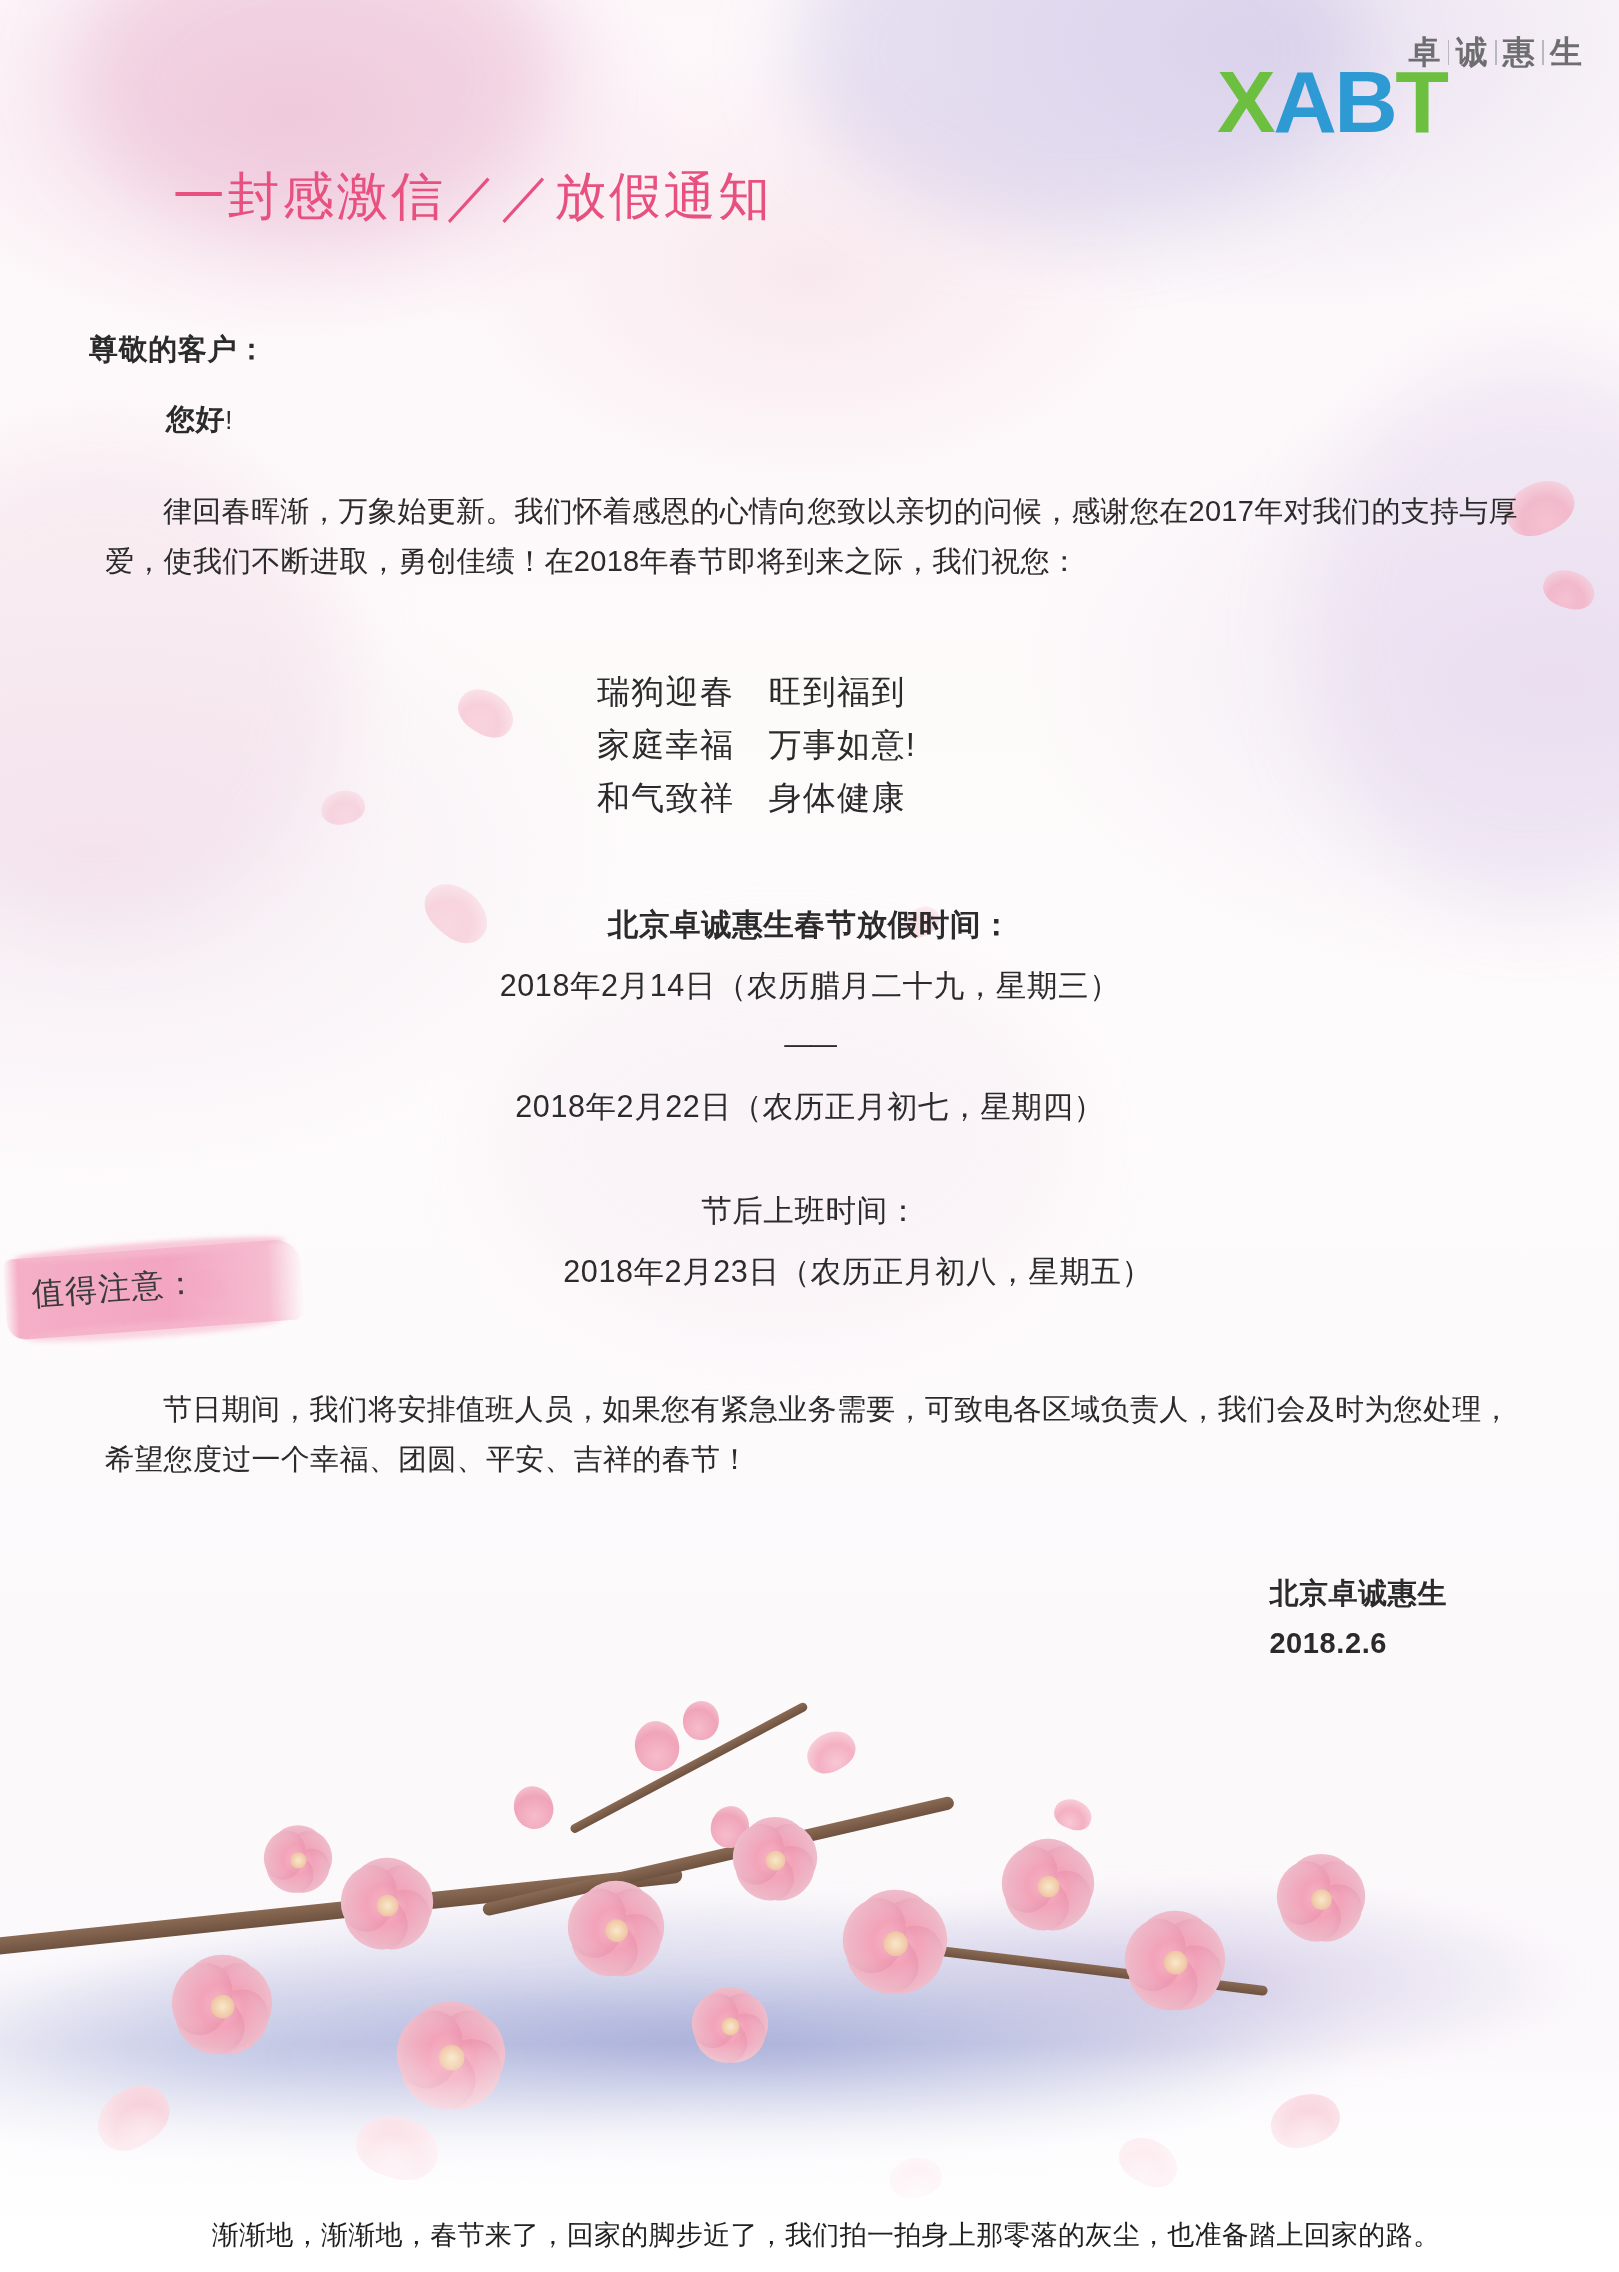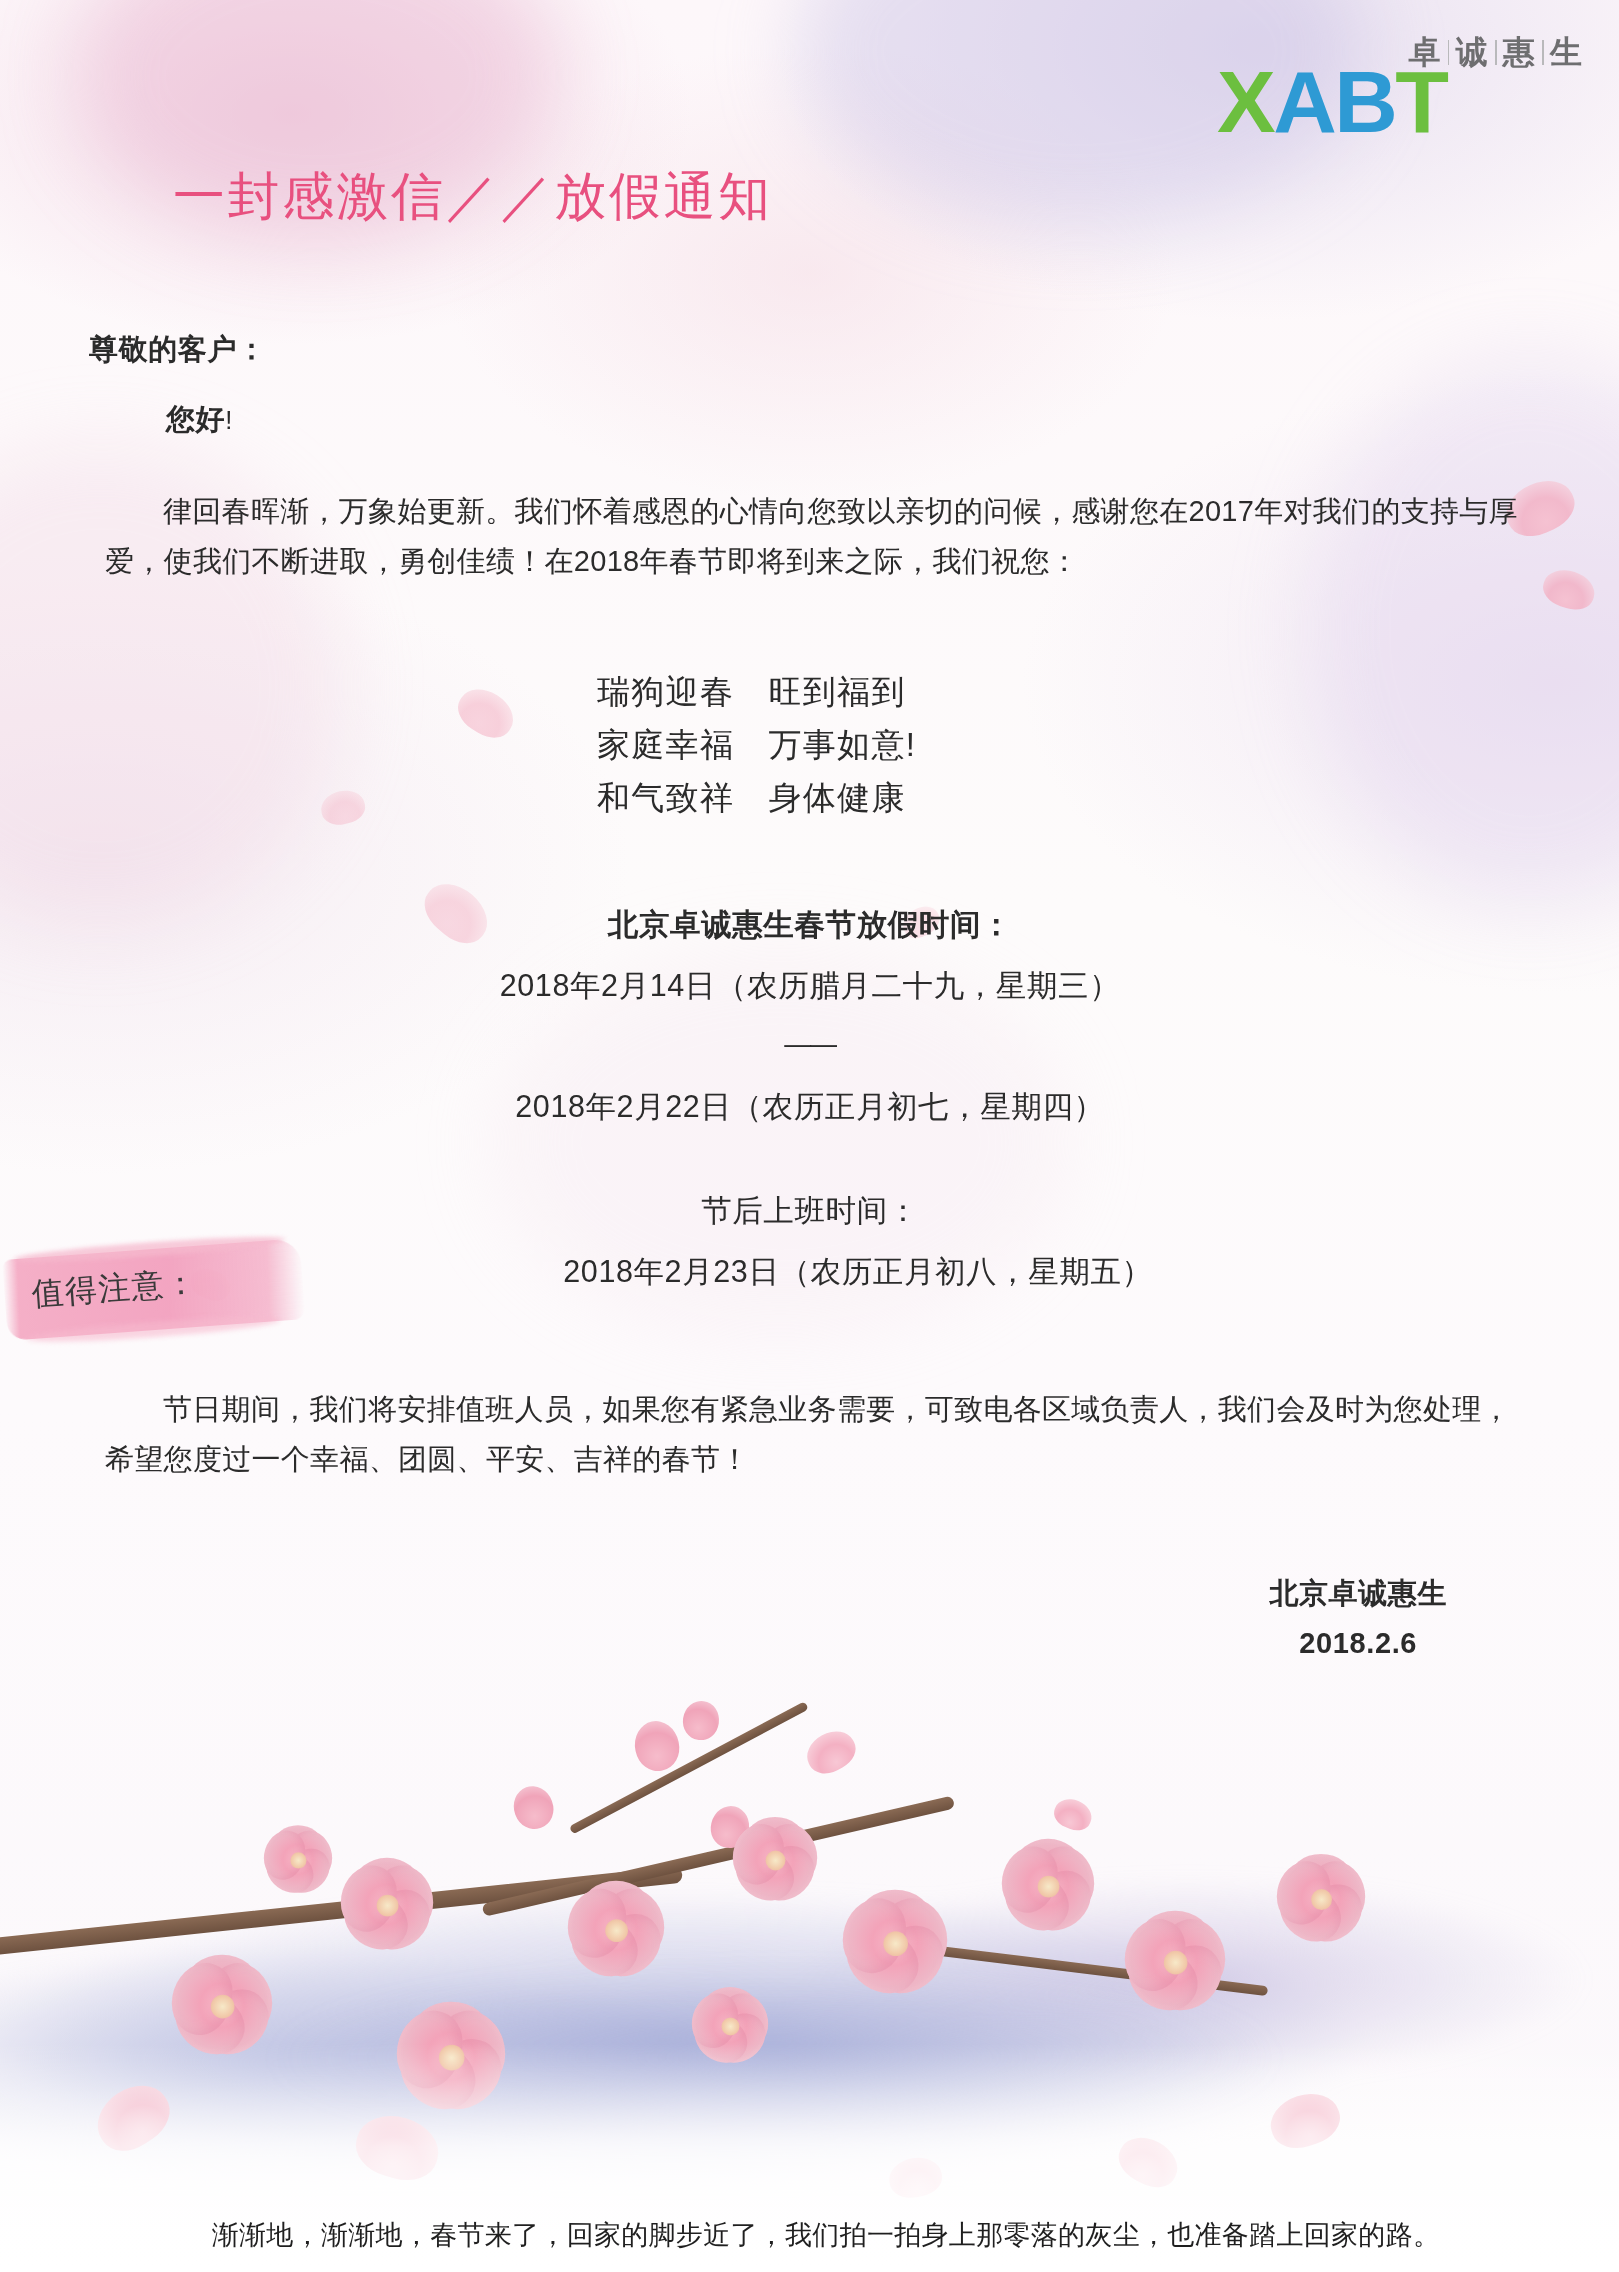--- a/index.html
+++ b/index.html
@@ -202,21 +202,21 @@
     letter-spacing: 1.3px;
     white-space: nowrap;
   }
 
   .para.p2 { top: 1384px; text-indent: 58px; left: 105px; width: 1429px; }
 
   .signature {
     position: absolute;
     right: 173px;
     top: 1568px;
-    text-align: center;
+    text-align: left;
     font-size: 29px;
     font-weight: bold;
     line-height: 50px;
     color: #2b2b2b;
     letter-spacing: 0.6px;
   }
 
   .footer {
     position: absolute;
     left: 0;

